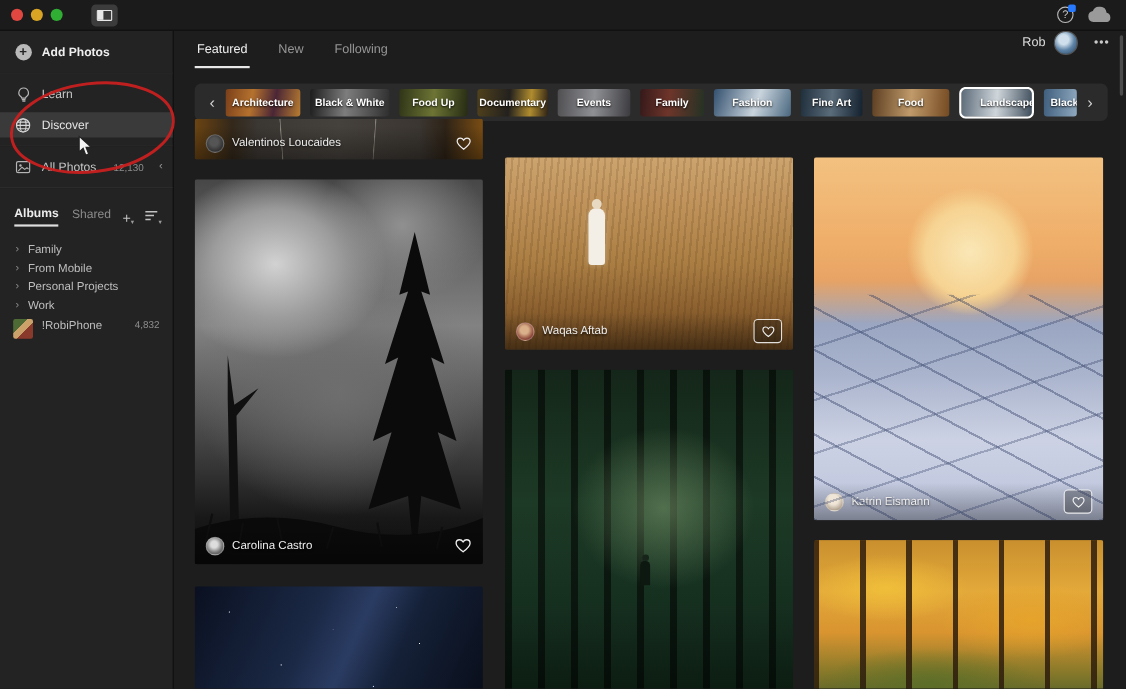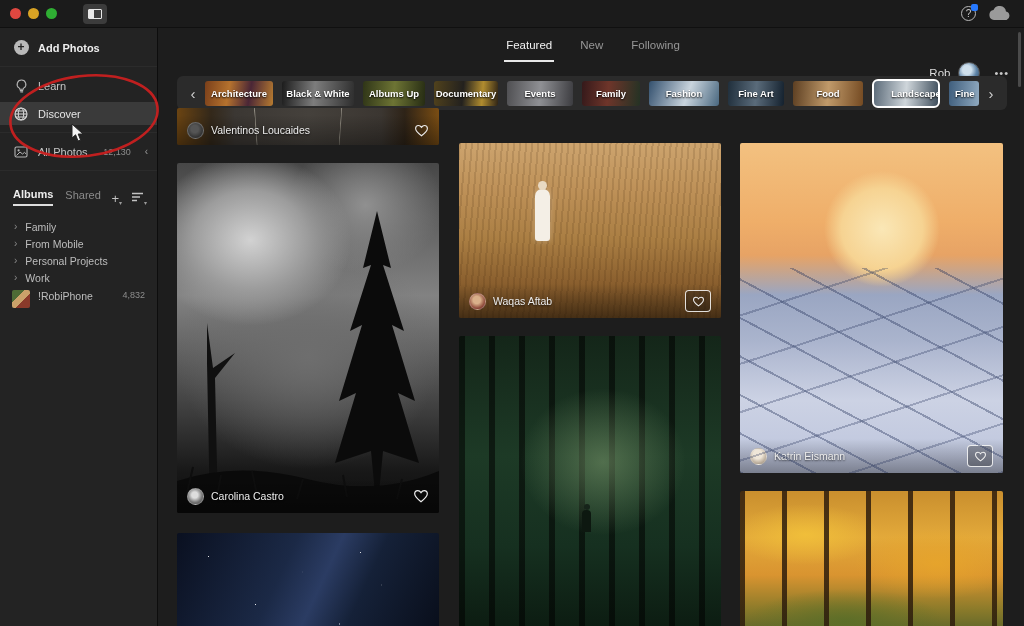--- a/index.html
+++ b/index.html
@@ -48,21 +48,21 @@
   .folder-row .chev { color:#8a8a8a; font-size:10px; }
   .album-row { display:flex; align-items:flex-start; gap:8px; height:26px; padding-left:12px; font-size:10.5px; color:#bdbdbd; margin-top:4px; }
   .alb-thumb { width:18px; height:18px; border-radius:2px; flex:0 0 auto;
     background:linear-gradient(135deg,#4e6b35 0 35%,#caa26a 35% 60%,#8a3a2a 60% 100%); }
 
   
   .annotation { position:absolute; left:4px; top:40px; z-index:60; pointer-events:none; }
   .cursor { position:absolute; left:71px; top:95px; z-index:61; pointer-events:none; }
 
   
-  .m-head { display:flex; align-items:center; height:40px; padding:0 14px 0 19px;flex-direction:column; }
+  .m-head { display:flex; align-items:flex-start; height:40px; padding:0 14px 0 19px; }
   .tabs { display:flex; gap:24px; }
   .tab { font-size:11.5px; color:#969696; padding:11px 2px 9px; }
   .tab.active { color:#f0f0f0; border-bottom:2px solid #e8e8e8; }
   .m-user { margin-left:auto; display:flex; align-items:center; gap:8px; }
   .m-user .uname { font-size:11.5px; color:#dcdcdc; }
   .uavatar { width:22px; height:22px; border-radius:50%;
     background:radial-gradient(circle at 40% 35%, #cfe0ec 0 25%, #5d83a6 55%, #27415c 100%);
     border:1px solid #555; }
   .menu-dots { color:#c9c9c9; font-size:11px; letter-spacing:1px; margin-left:6px; }
 
@@ -280,29 +280,29 @@
         <span class="uavatar"></span>
         <span class="menu-dots">•••</span>
       </div>
     </div>
 
     <div class="chipbar">
       <div class="chip-chev">‹</div>
       <div class="chips">
         <div class="chip c-arch">Architecture</div>
         <div class="chip c-bw">Black &amp; White</div>
-        <div class="chip c-close">Albums Up</div>
+        <div class="chip c-close">Food Up</div>
         <div class="chip c-doc">Documentary</div>
         <div class="chip c-events">Events</div>
         <div class="chip c-family">Family</div>
         <div class="chip c-fashion">Fashion</div>
         <div class="chip c-fineart">Fine Art</div>
         <div class="chip c-food">Food</div>
         <div class="chip sel c-land">Landscape</div>
-        <div class="chip c-life">Fine</div>
+        <div class="chip c-life">Black</div>
       </div>
       <div class="chip-chev">›</div>
     </div>
 
     <div class="scroll-thumb"></div>
 
     <div class="card ph-road" style="left:19px; top:80px; width:262px; height:37px;">
       <div class="credit" style="height:30px;align-items:center;">
         <span class="avatar-sm av-val"></span>
         <span class="name">Valentinos Loucaides</span>

